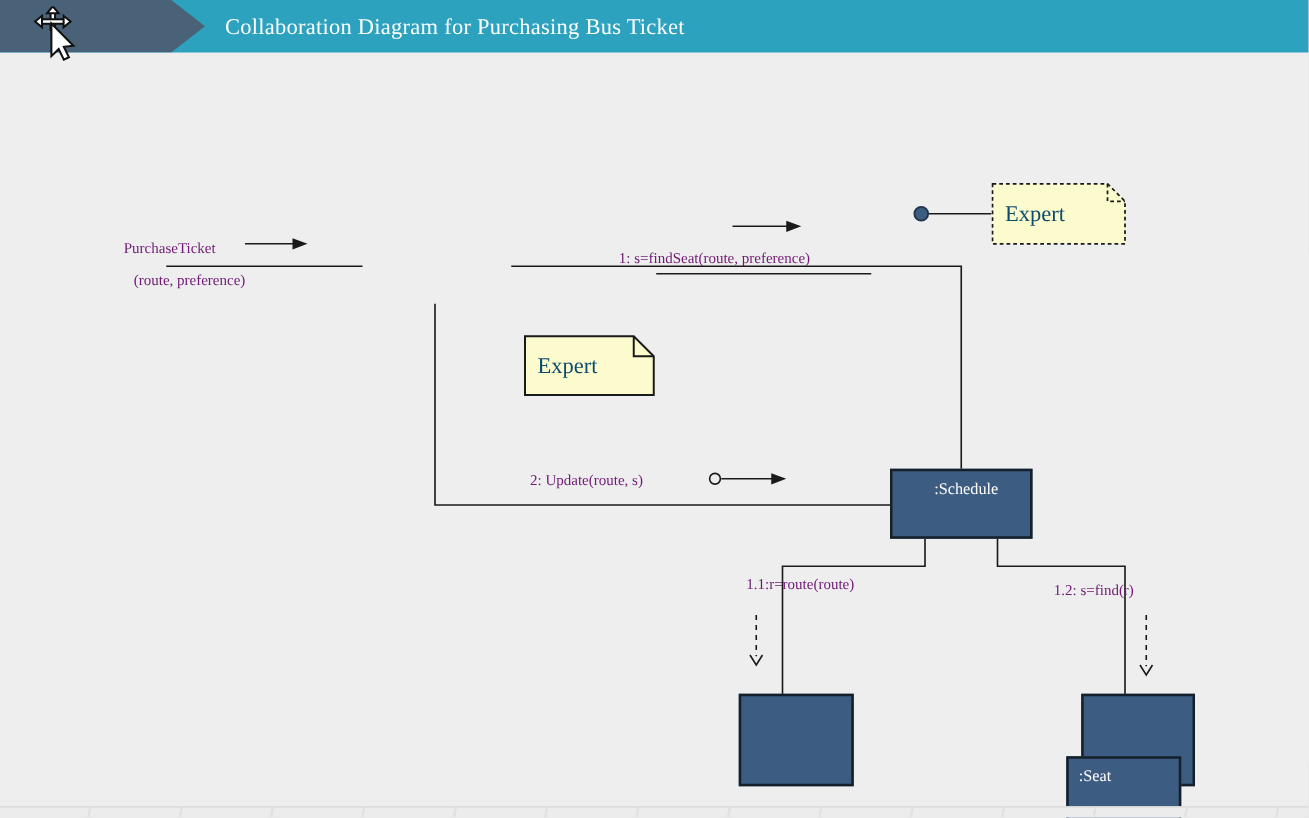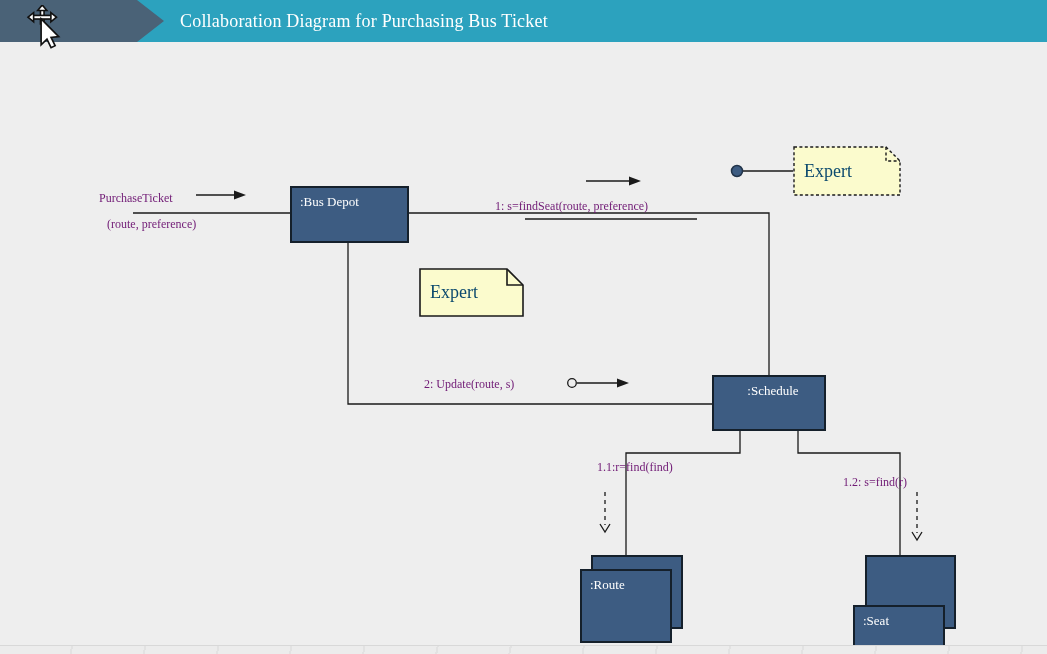--- a/index.html
+++ b/index.html
@@ -93,32 +93,26 @@
     </g>
     <g fill="#1A1A1A" stroke="none">
       <polygon points="234,190.5 246,195 234,199.5"></polygon>
       <polygon points="629,176.5 641,181 629,185.5"></polygon>
       <polygon points="617,378.5 629,383 617,387.5"></polygon>
     </g>
     <circle cx="572" cy="383" r="4.3" fill="#EEEEEE" stroke="#1A1A1A" stroke-width="1.3"></circle>
     <circle cx="737" cy="171" r="5.5" fill="#3D5C82" stroke="#22344A" stroke-width="1.5"></circle>
   </svg>
 
-  <div class="node" style="left:290px;top:186px;width:119px;height:57px;">
-    <span>:Bus Depot</span>
-  </div>
 
   <div class="node" style="left:712px;top:375px;width:114px;height:56px;text-align:center;">
     <span>:Schedule</span>
   </div>
 
   <div class="node back" style="left:591px;top:555px;width:92px;height:74px;"></div>
-  <div class="node" style="left:580px;top:569px;width:92px;height:74px;">
-    <span>:Route</span>
-  </div>
 
   <div class="node back" style="left:865px;top:555px;width:91px;height:74px;"></div>
   <div class="node" style="left:853px;top:569px;width:92px;height:74px;margin-top:36px;">
     <span>:Seat</span>
   </div>
 
   <div class="note" style="left:793px;top:146px;width:108px;height:50px;">
     <svg width="108" height="50" viewBox="0 0 108 50">
       <polygon points="1,1 93,1 107,15 107,49 1,49" fill="#FBFBCD" stroke="#1A1A1A" stroke-width="1.4" stroke-dasharray="3,2.4"></polygon>
       <path d="M93,1 V15 H107" fill="none" stroke="#1A1A1A" stroke-width="1.4" stroke-dasharray="3,2.4"></path>
@@ -131,18 +125,18 @@
       <polygon points="1,1 88,1 104,17 104,48 1,48" fill="#FBFBCD" stroke="#1A1A1A" stroke-width="1.6"></polygon>
       <path d="M88,1 V17 H104" fill="none" stroke="#1A1A1A" stroke-width="1.6"></path>
     </svg>
     <span class="note-label">Expert</span>
   </div>
 
   <div class="lbl" style="left:99px;top:191px;">PurchaseTicket</div>
   <div class="lbl" style="left:107px;top:217px;">(route, preference)</div>
   <div class="lbl" style="left:495px;top:199px;">1: s=findSeat(route, preference)</div>
   <div class="lbl" style="left:424px;top:377px;text-align:right;">2: Update(route, s)</div>
-  <div class="lbl" style="left:597px;top:460px;">1.1:r=find(find)</div>
-  <div class="lbl" style="left:843px;top:475px;">1.2: s=find(r)</div>
+  <div class="lbl" style="left:597px;top:460px;">1.1:r=route(route)</div>
+  <div class="lbl" style="left:843px;top:465px;">1.2: s=find(r)</div>
 
   <div class="bottom-strip"></div>
 
 </div>
 
 </body></html>

